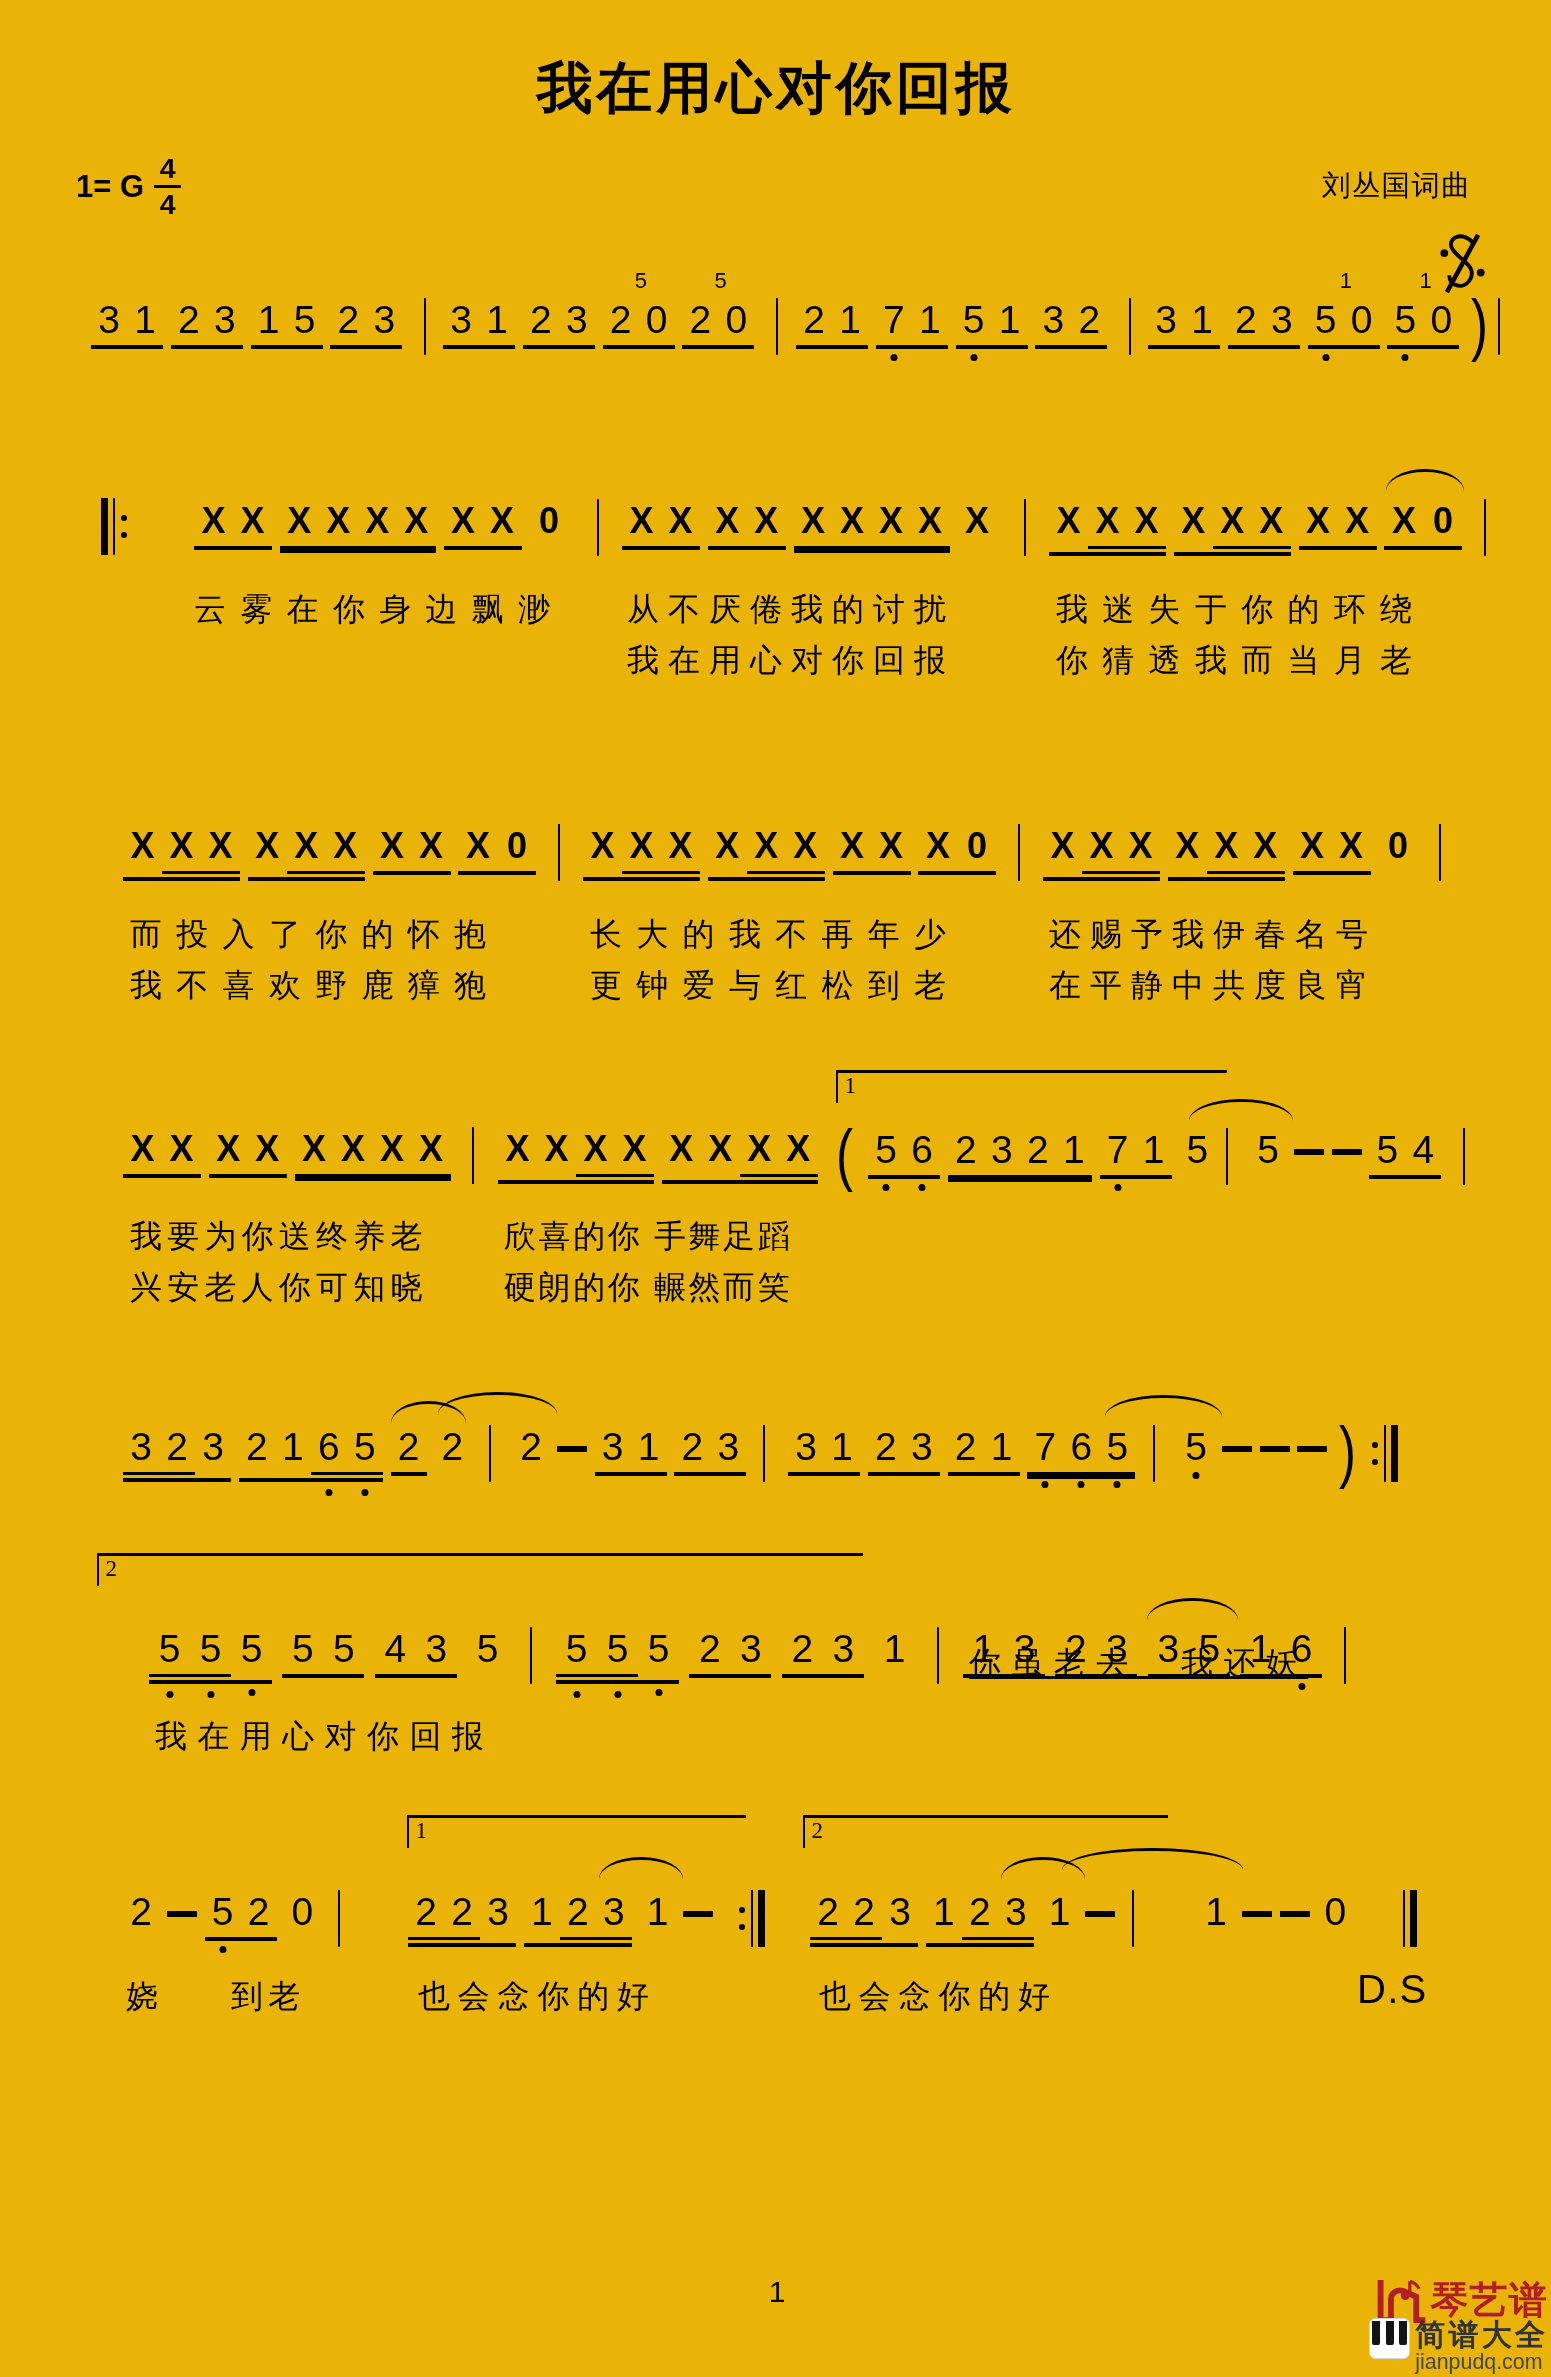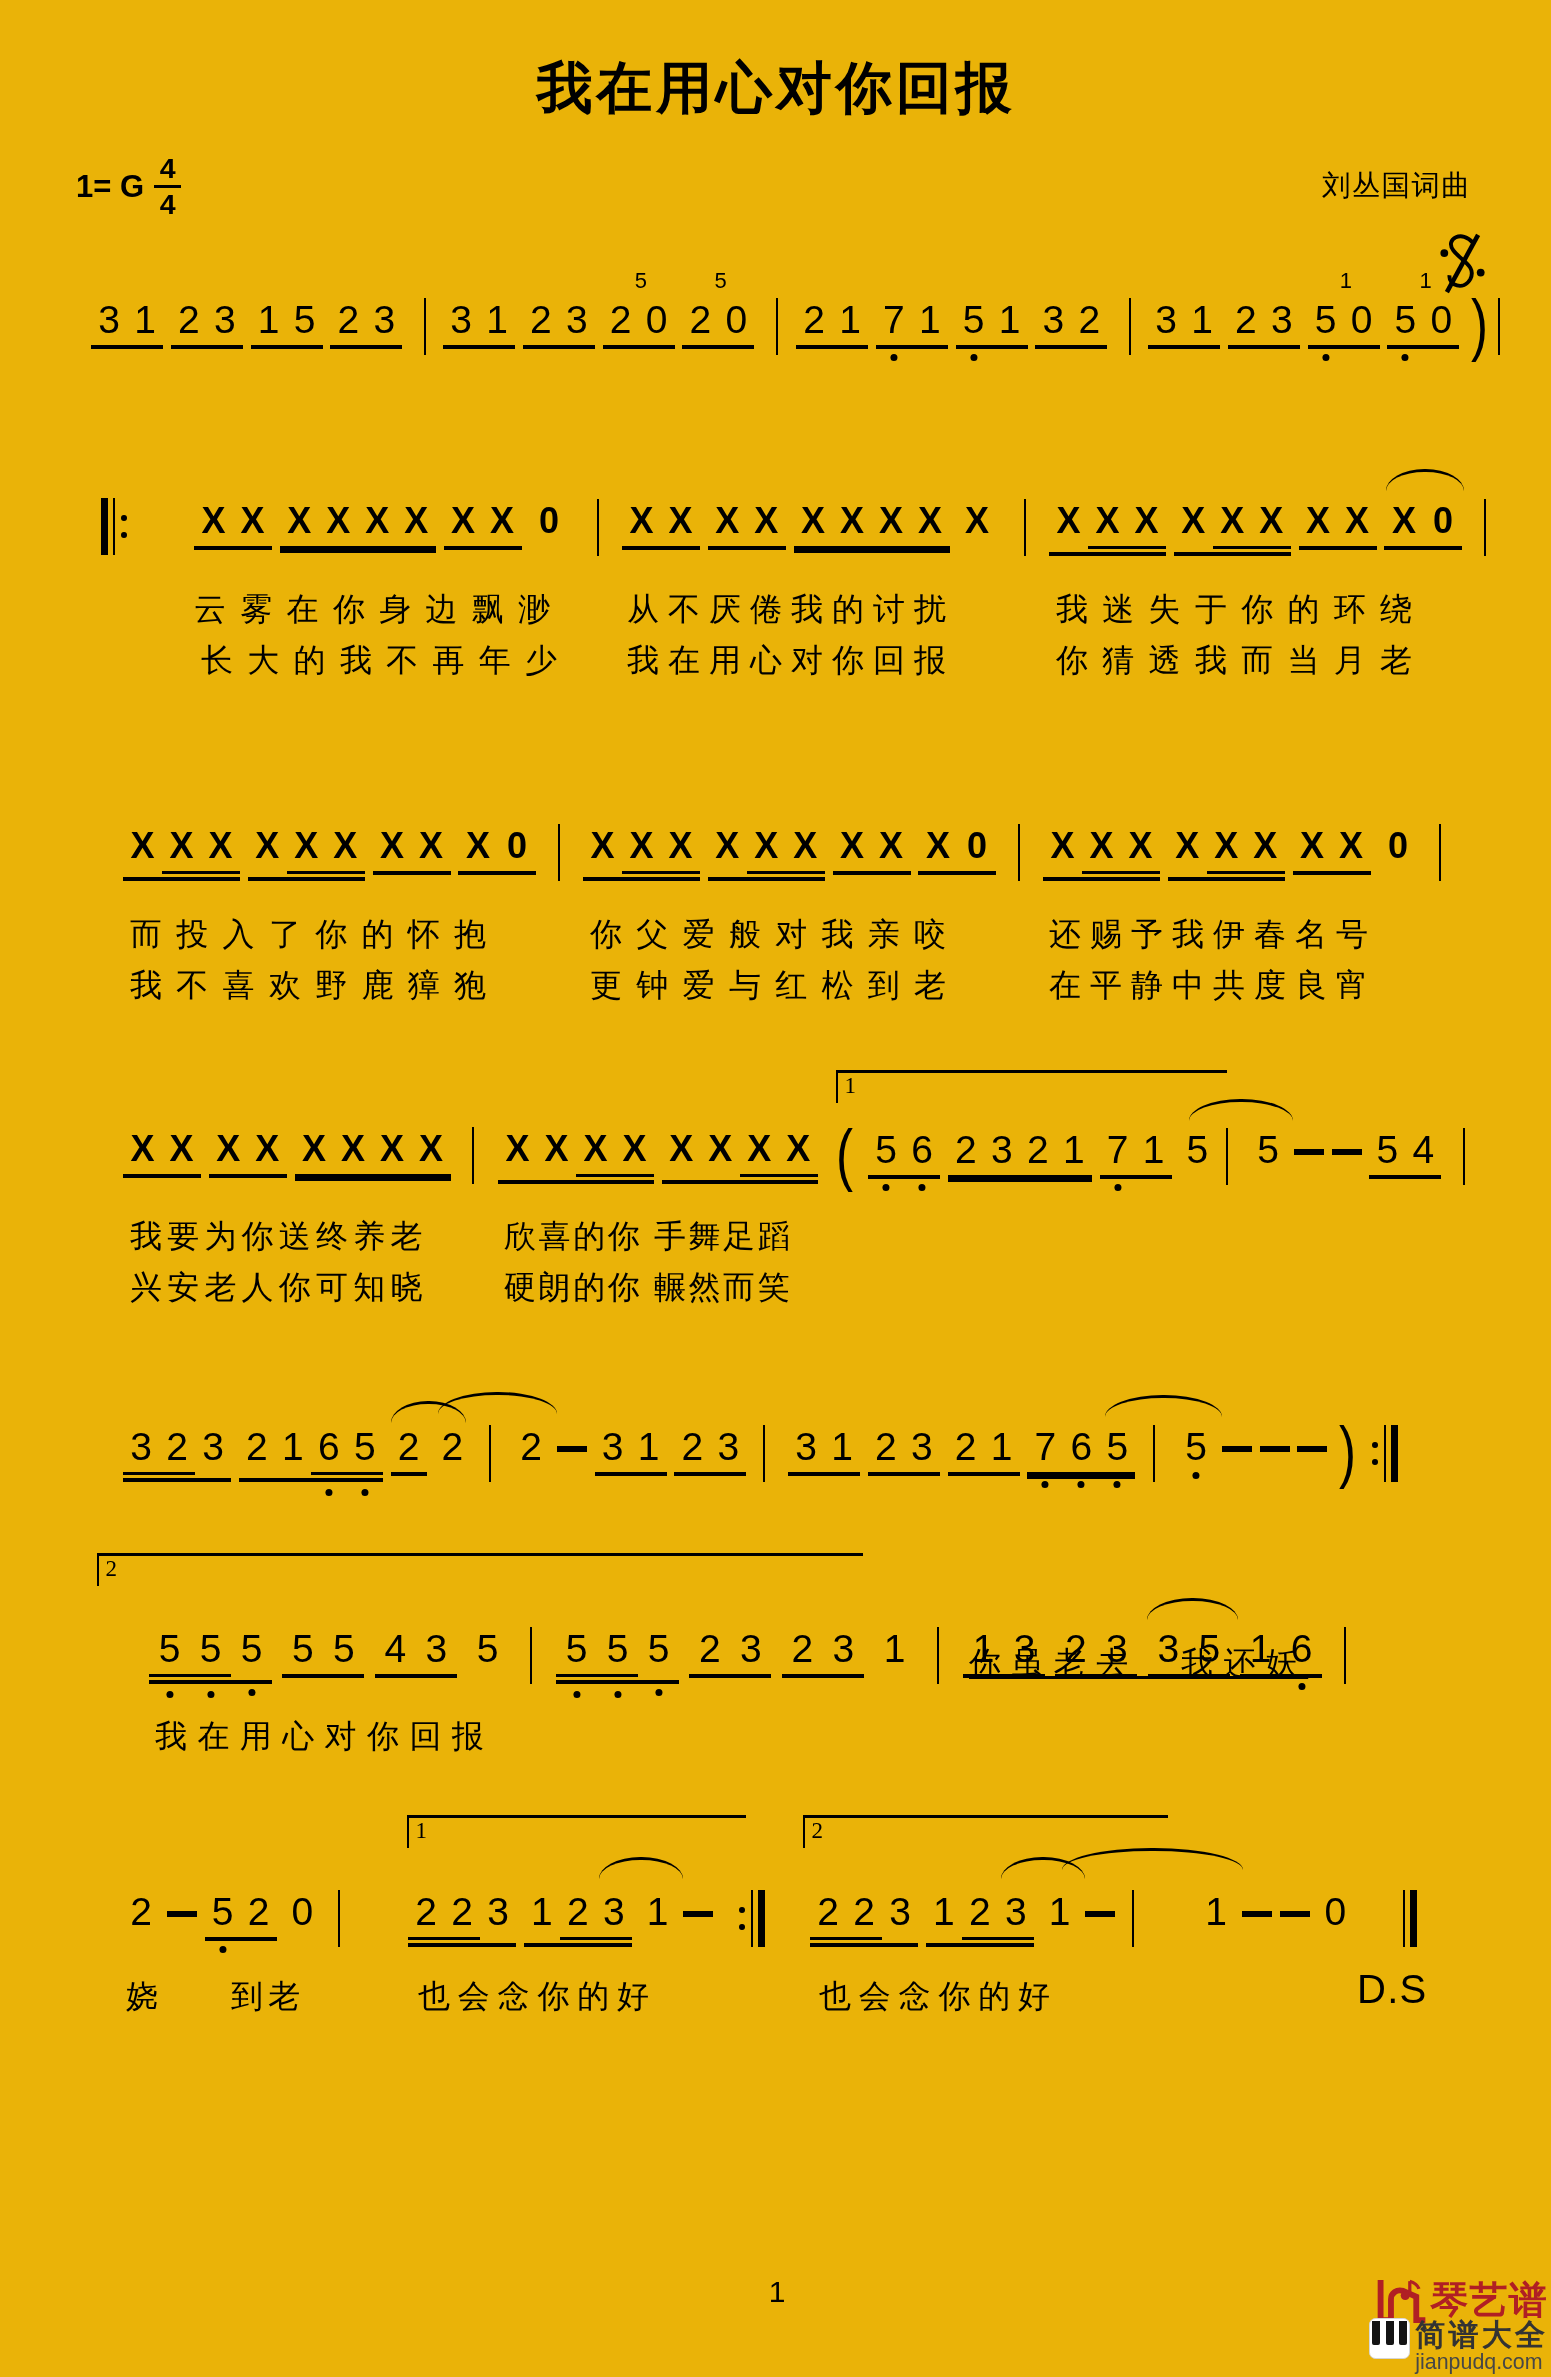--- a/index.html
+++ b/index.html
@@ -272,21 +272,20 @@
       </span>
     </div>
     <div class="measure x" style="left: 1480px; top: 499px;">
       <span class="barwrap">
         <i class="bl"></i>
       </span>
     </div>
     <div class="lyric" style="left: 194px; top: 588px; letter-spacing: 14.3px;">云雾在你身边飘渺</div>
     <div class="lyric" style="left: 627px; top: 588px; letter-spacing: 9px;">从不厌倦我的讨扰</div>
     <div class="lyric" style="left: 1056px; top: 588px; letter-spacing: 14.3px;">我迷失于你的环绕</div>
-    <div class="lyric" style="left: 201px; top: 639px; letter-spacing: 14.3px;">长大的我不再年少</div>
     <div class="lyric" style="left: 627px; top: 639px; letter-spacing: 9px;">我在用心对你回报</div>
     <div class="lyric" style="left: 1056px; top: 639px; letter-spacing: 14.3px;">你猜透我而当月老</div>
     <div class="arc" style="left: 1386px; top: 469px; width: 78px;"></div>
     <div class="measure x" style="left: 123px; top: 824px;">
       <span class="grp">
         <span class="note"><span class="nt">X</span></span>
         <span class="grp">
           <span class="note"><span class="nt">X</span></span>
           <span class="note"><span class="nt">X</span></span>
         </span>
@@ -361,21 +360,21 @@
         <span class="note"><span class="nt">X</span></span>
       </span>
       <span class="note"><span class="nt">0</span></span>
     </div>
     <div class="measure x" style="left: 1435px; top: 824px;">
       <span class="barwrap">
         <i class="bl"></i>
       </span>
     </div>
     <div class="lyric" style="left: 130px; top: 913px; letter-spacing: 14.3px;">而投入了你的怀抱</div>
-    <div class="lyric" style="left: 590px; top: 913px; letter-spacing: 14.3px;">你父爱般对我亲咬</div>
+    <div class="lyric" style="left: 590px; top: 913px; letter-spacing: 14.3px;">长大的我不再年少</div>
     <div class="lyric" style="left: 1049px; top: 913px; letter-spacing: 9px;">还赐予我伊春名号</div>
     <div class="lyric" style="left: 130px; top: 964px; letter-spacing: 14.3px;">我不喜欢野鹿獐狍</div>
     <div class="lyric" style="left: 590px; top: 964px; letter-spacing: 14.3px;">更钟爱与红松到老</div>
     <div class="lyric" style="left: 1049px; top: 964px; letter-spacing: 9px;">在平静中共度良宵</div>
     <div class="measure x" style="left: 123px; top: 1127px;">
       <span class="grp">
         <span class="note"><span class="nt">X</span></span>
         <span class="note"><span class="nt">X</span></span>
       </span>
       <span class="grp">

